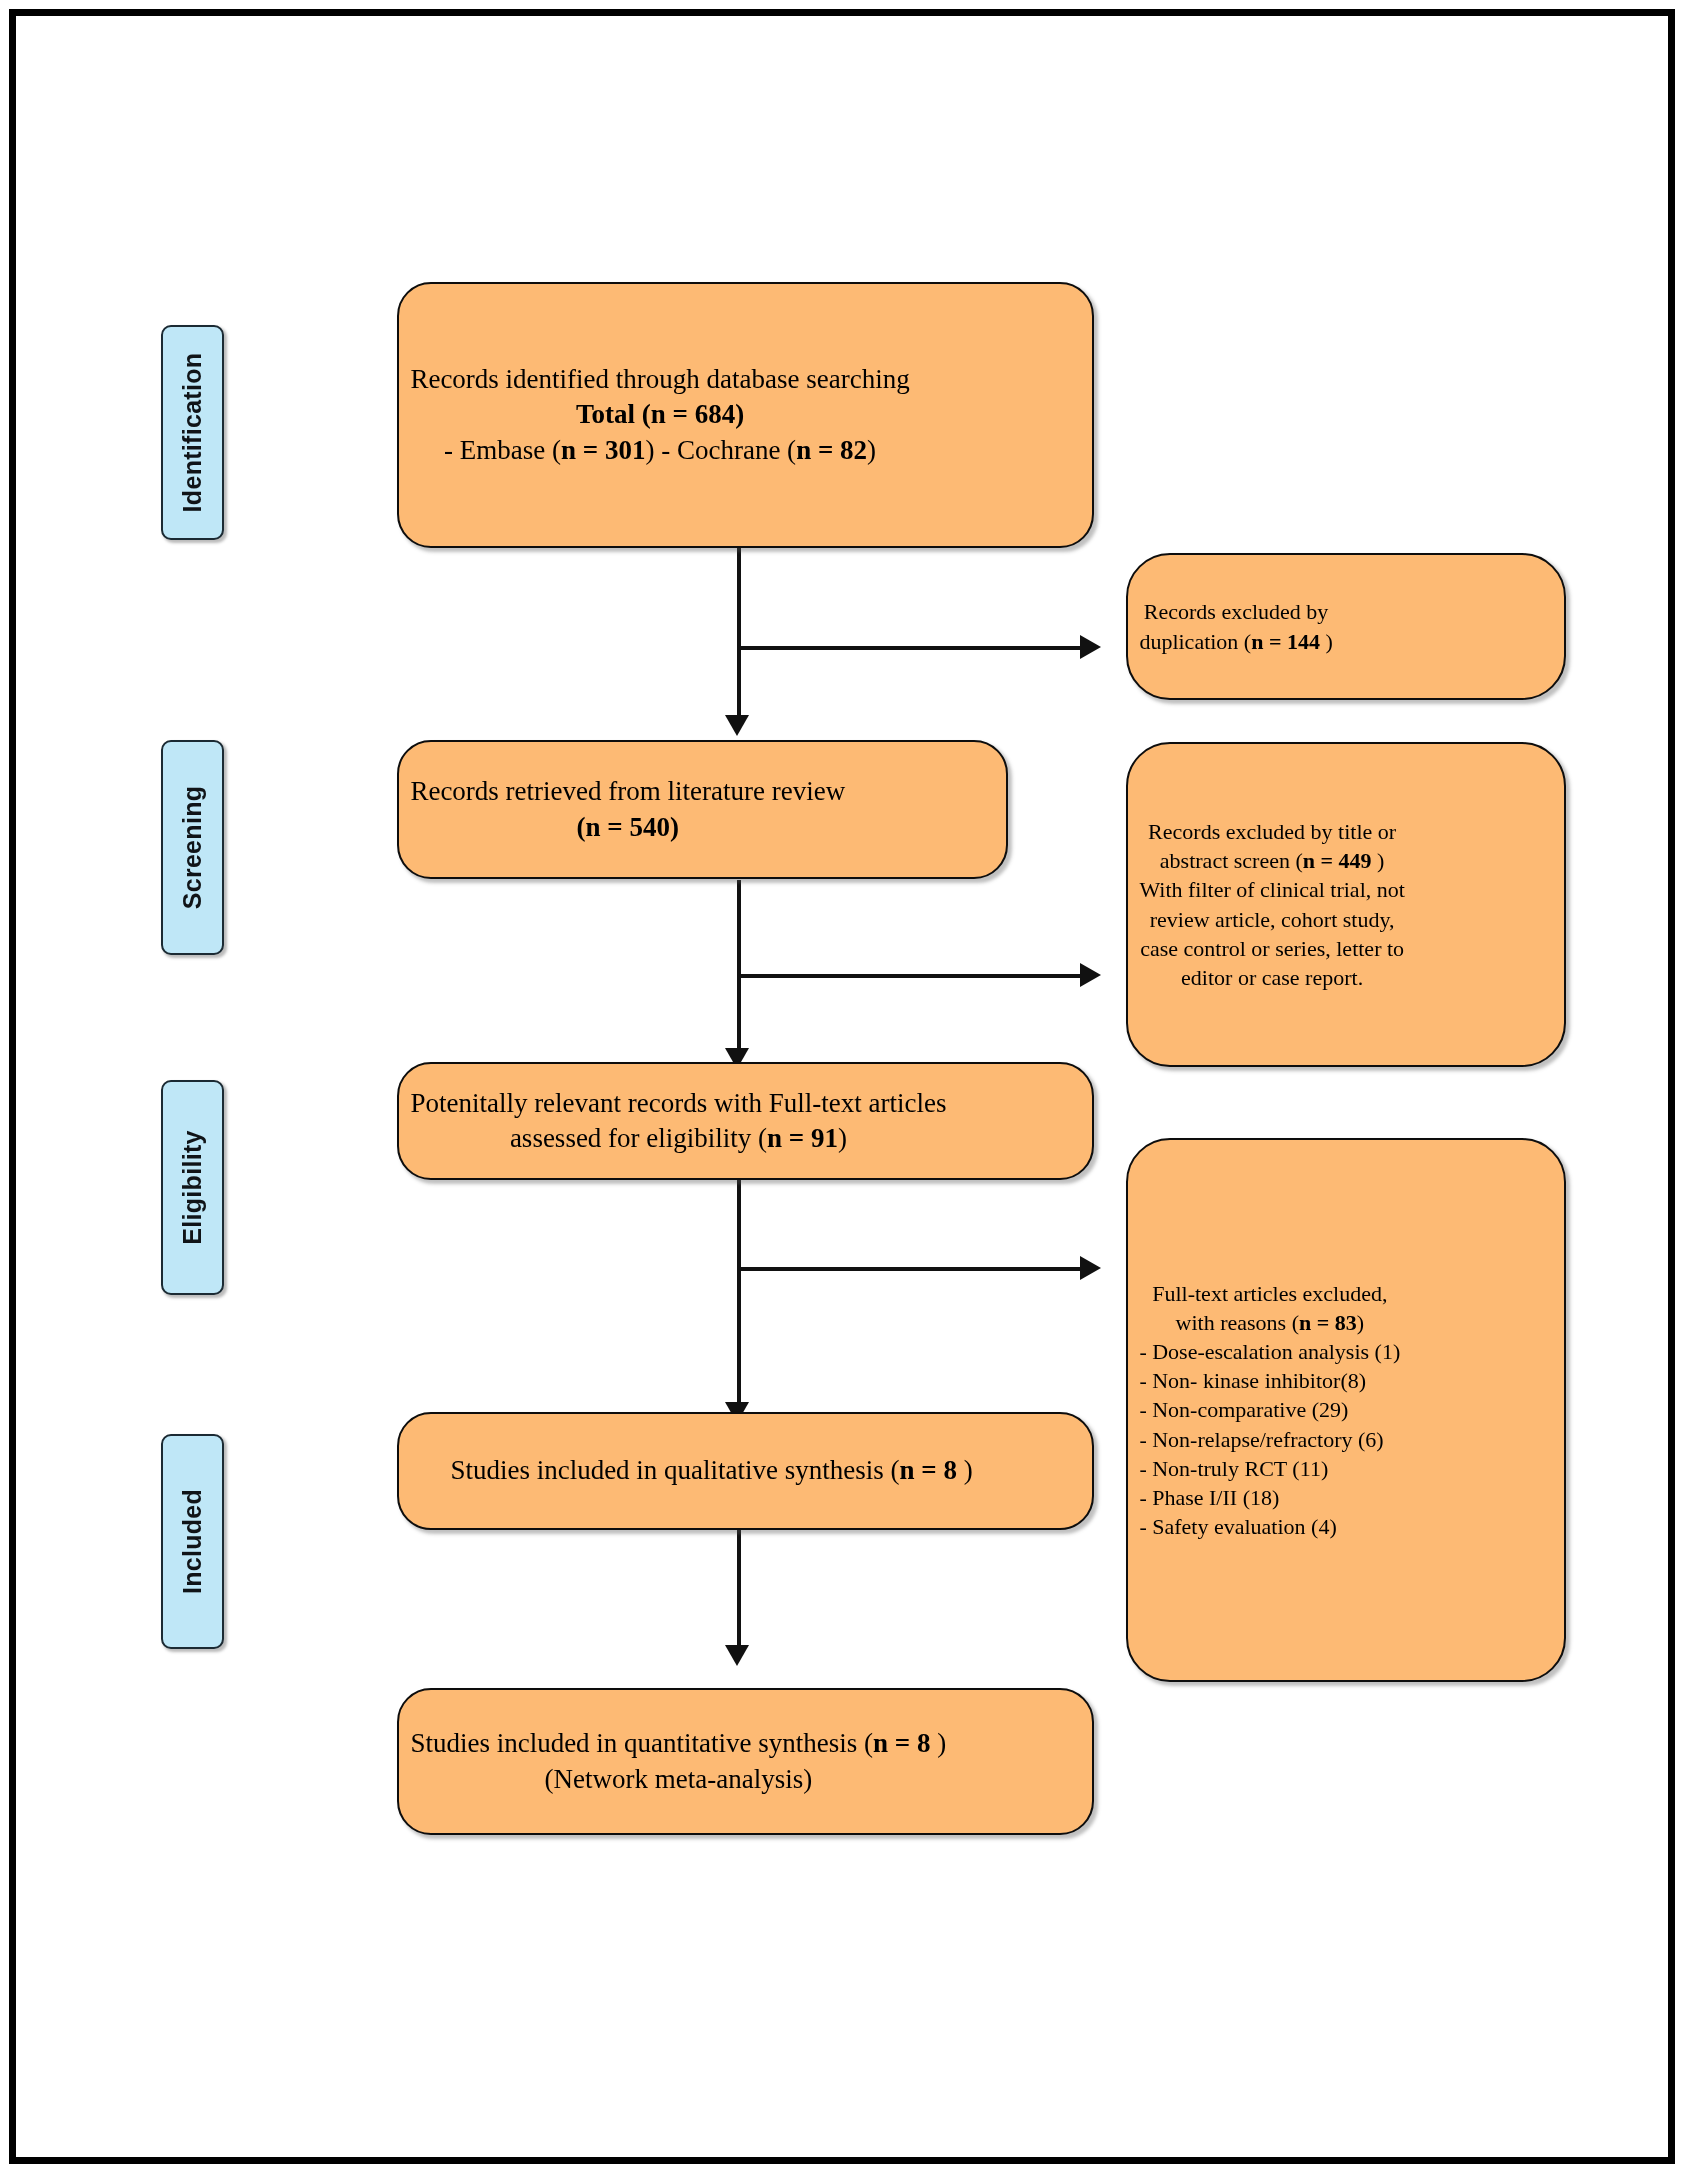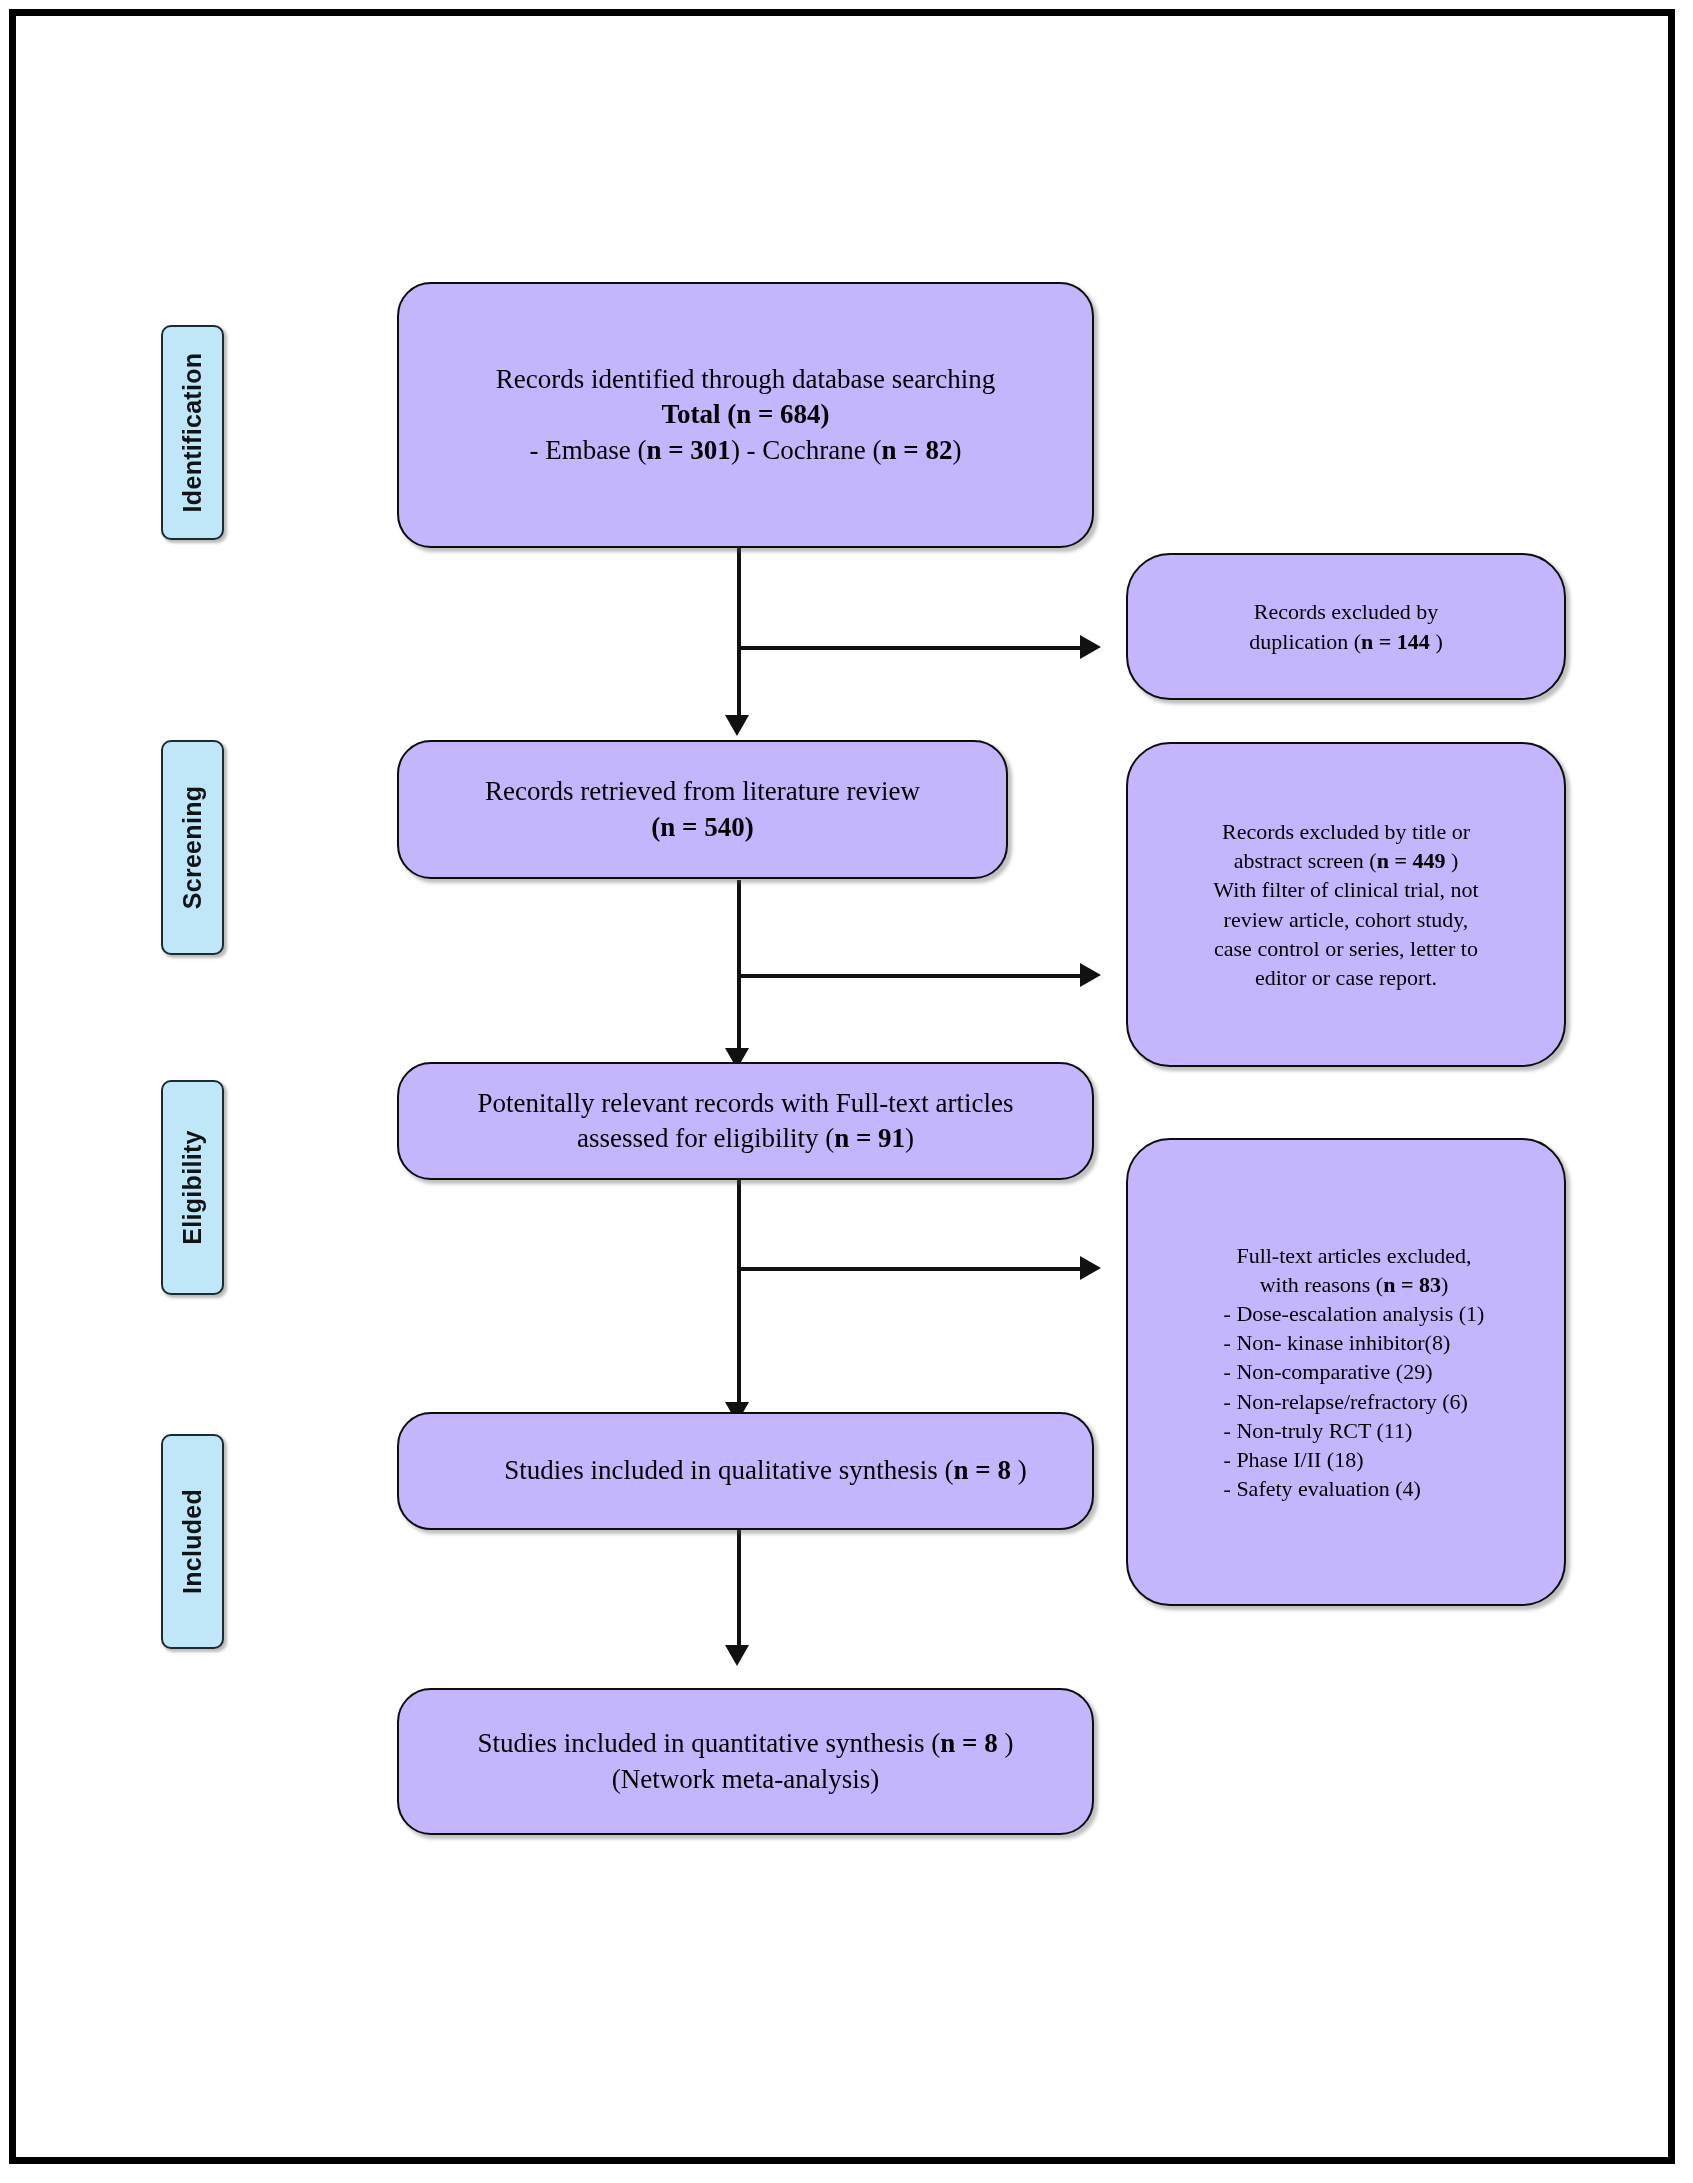--- a/index.html
+++ b/index.html
@@ -44,28 +44,28 @@
     font-family: "Liberation Sans", "DejaVu Sans", sans-serif;
     font-weight: bold;
     font-size: 25px;
     letter-spacing: 0.3px;
     color: #101418;
   }
 
   
   .flow-box {
     position: absolute;
-    background: #c4b5fd;
+    background: #fdba74;
     border: 2.1px solid #0d0d0d;
     border-radius: 34px;
     box-sizing: border-box;
     box-shadow: 3.6px 3.6px 3.6px rgba(90,90,90,0.38);
     display: flex;
     align-items: center;
-    justify-content: center;
+    justify-content: flex-start;
     text-align: center;
     color: #000000;
   }
   .flow-box .txt {
     line-height: 1.30;
     font-size: 27px;
     padding: 0 11.4px;
   }
   .flow-box .txt .ln { display: block; }
   .flow-box.side { border-radius: 44px; }
@@ -189,21 +189,21 @@
     <div class="txt">
       <span class="ln">Records excluded by title or</span>
       <span class="ln">abstract screen (<b>n = 449</b> )</span>
       <span class="ln">With filter of clinical trial, not</span>
       <span class="ln">review article, cohort study,</span>
       <span class="ln">case control or series, letter to</span>
       <span class="ln">editor or case report.</span>
     </div>
   </div>
 
-  <div class="flow-box side reasons" style="left:1126px; top:1138px; width:440px; height:468px;padding-left:16px;">
+  <div class="flow-box side reasons" style="left:1126px; top:1138px; width:440px; height:544px;">
     <div class="txt">
       <span class="ln head">Full-text articles excluded,</span>
       <span class="ln head">with reasons (<b>n = 83</b>)</span>
       <span class="ln">- Dose-escalation analysis (1)</span>
       <span class="ln">- Non- kinase inhibitor(8)</span>
       <span class="ln">- Non-comparative  (29)</span>
       <span class="ln">- Non-relapse/refractory (6)</span>
       <span class="ln">- Non-truly RCT (11)</span>
       <span class="ln">- Phase I/II (18)</span>
       <span class="ln">- Safety evaluation (4)</span>

